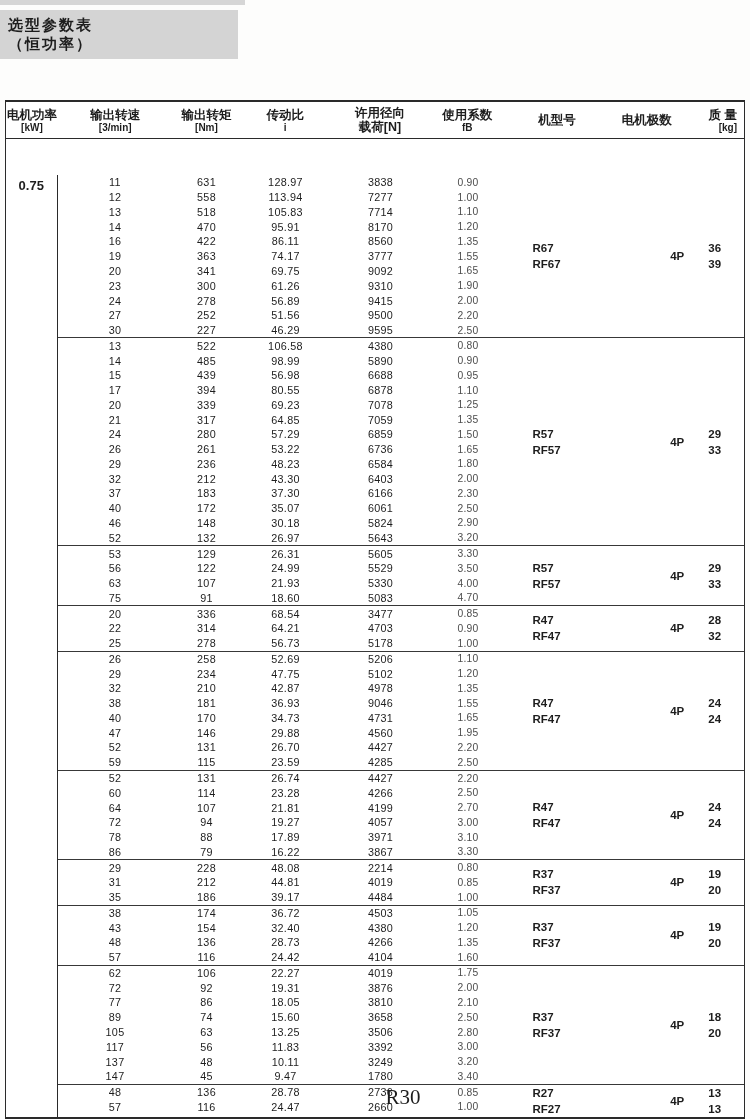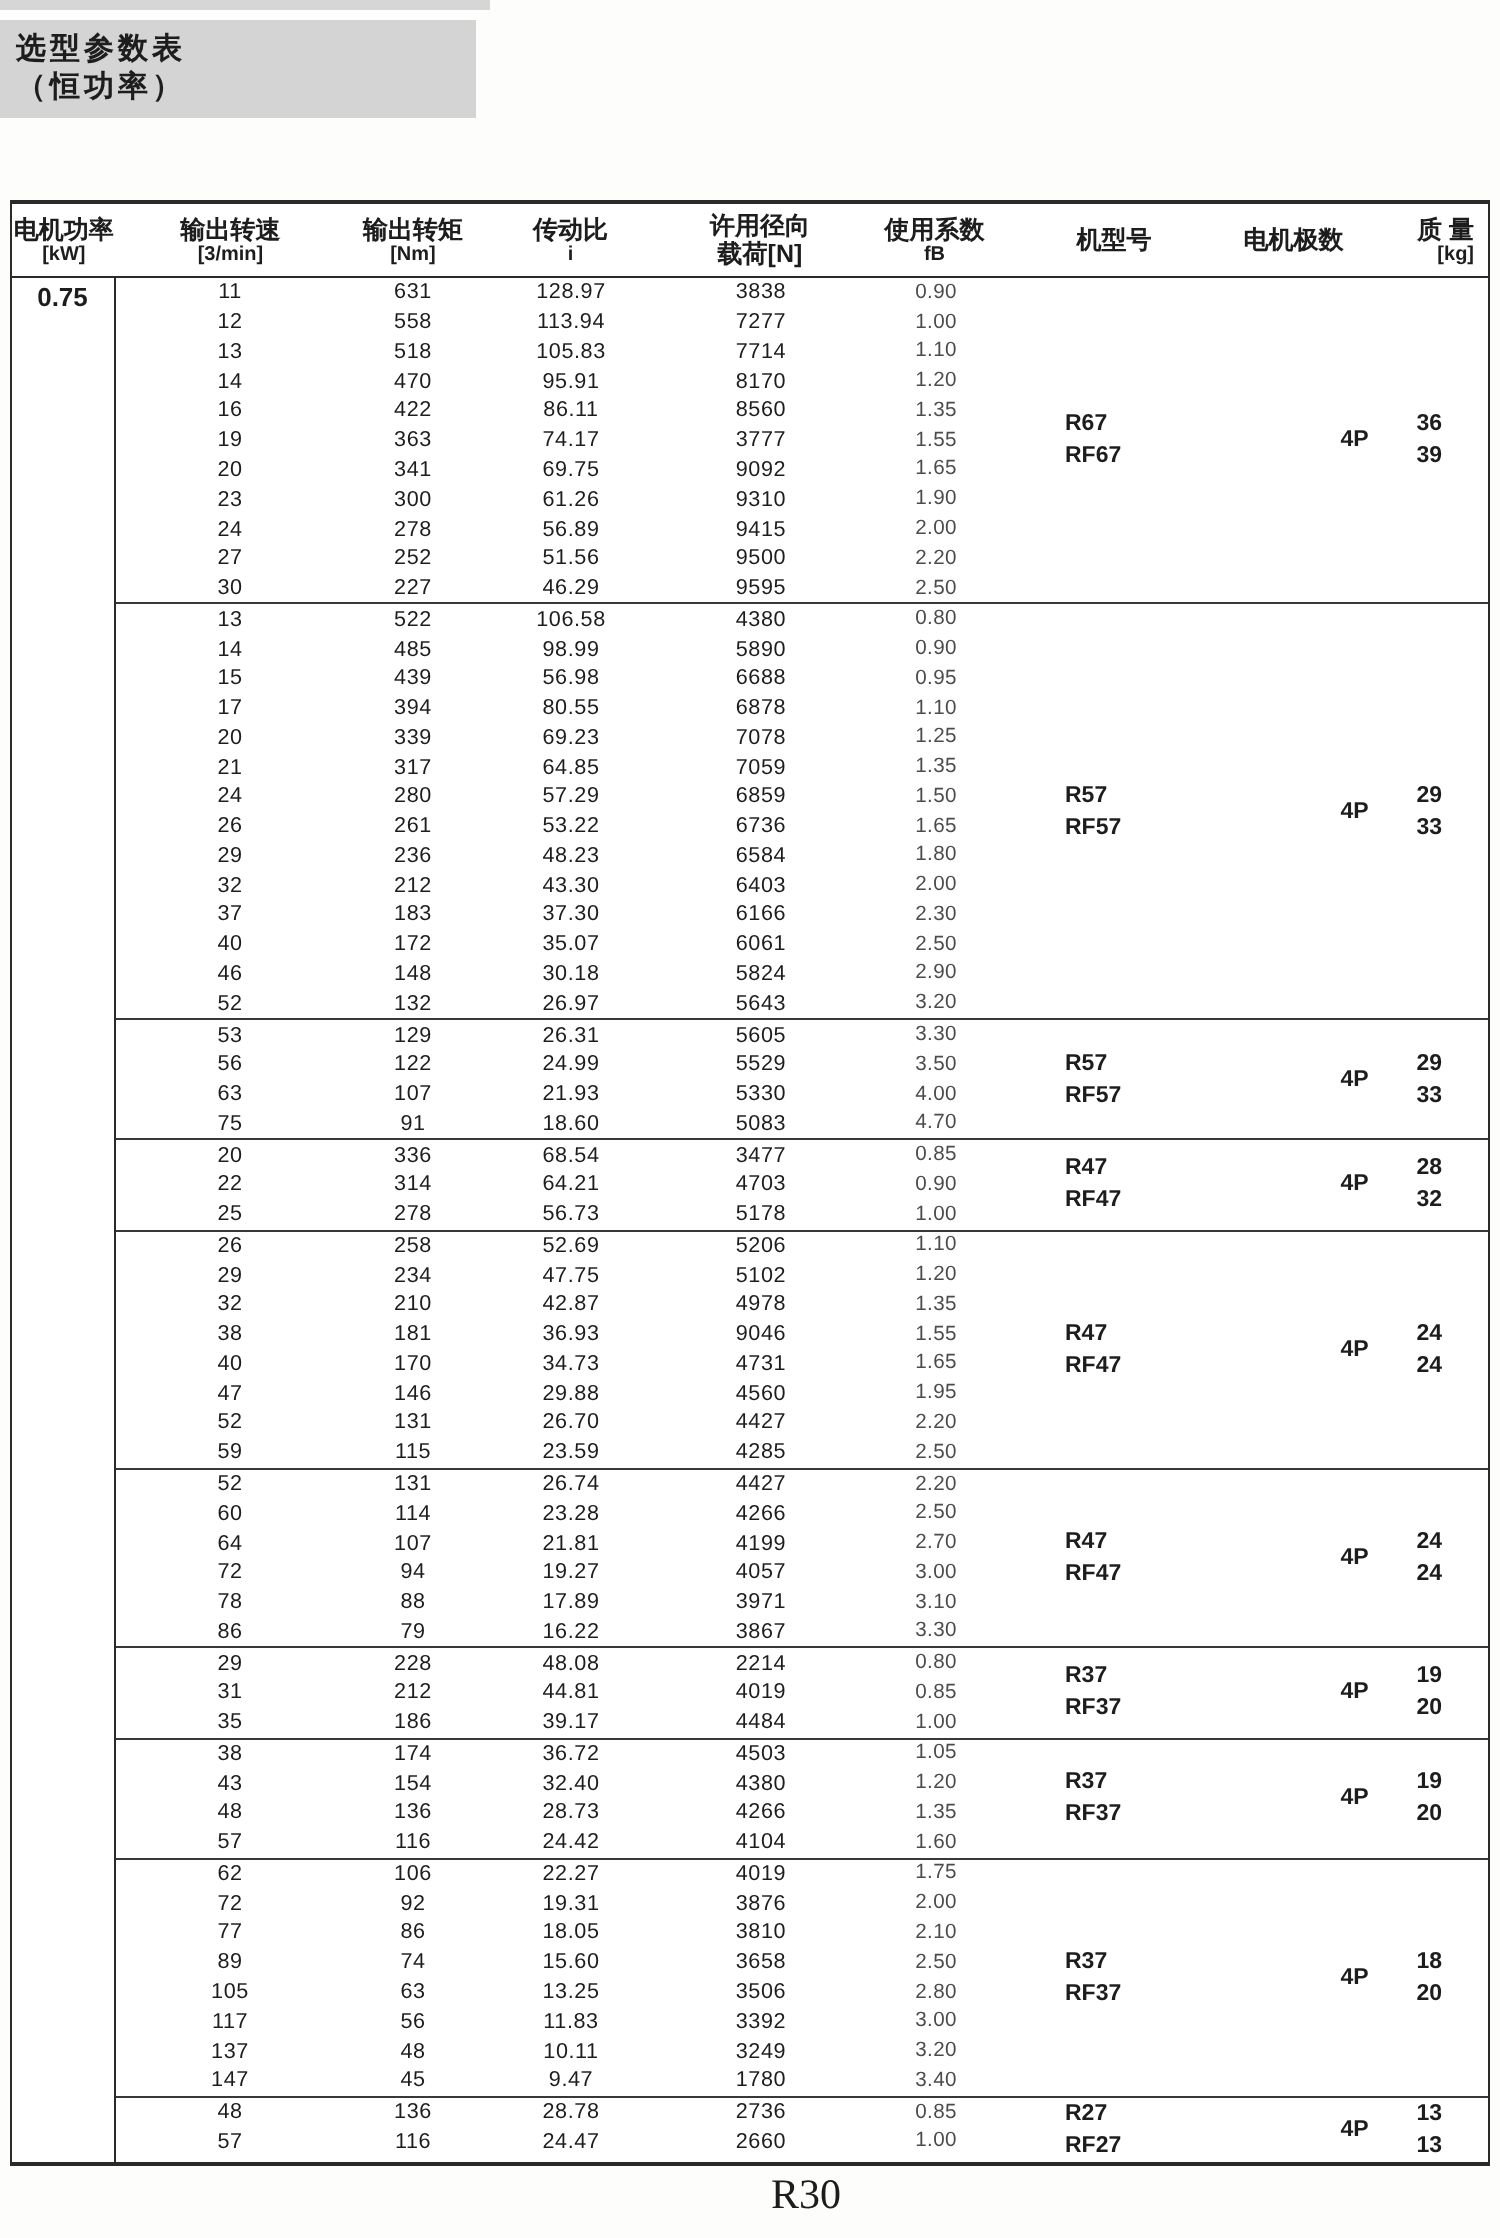--- a/index.html
+++ b/index.html
@@ -15,21 +15,21 @@
   .table { position: absolute; left: 5px; top: 100px; width: 740px;
     border: 1.5px solid #2a2a2a; border-top-width: 2px; border-bottom-width: 2px; background:#fff; }
 
   .thead { display: flex; border-bottom: 1.5px solid #2a2a2a; height: 37px; align-items: center; }
   .th { display: flex; flex-direction: column; justify-content: center; align-items: center;
     height: 100%; line-height: 12px; }
   .th-line { font-weight: bold; font-size: 12.5px; white-space: nowrap; line-height: 14px; }
   .th-line.small { font-size: 10px; line-height: 11px; }
   .th.c-mass { align-items: flex-end; padding-right: 7px; }
 
-  .tbody { display: flex; }
+  .tbody { display: flex; margin-top: 36px; }
   .power-col { width: 52px; border-right: 1.5px solid #2a2a2a; padding-top: 1px; text-align: center; }
   .power-val { font-weight: bold; font-size: 13px; }
   .groups { width: 686.5px; }
 
   .group { display: flex; border-bottom: 1.6px solid #383838; align-items: stretch; }
   .group:last-child { border-bottom: none; }
   .rows-col { display: flex; flex-direction: column; }
   .row { display: flex; height: 14.78px; align-items: center; }
   .cell { text-align: center; font-size: 10.8px; letter-spacing: 0.3px; }
 

